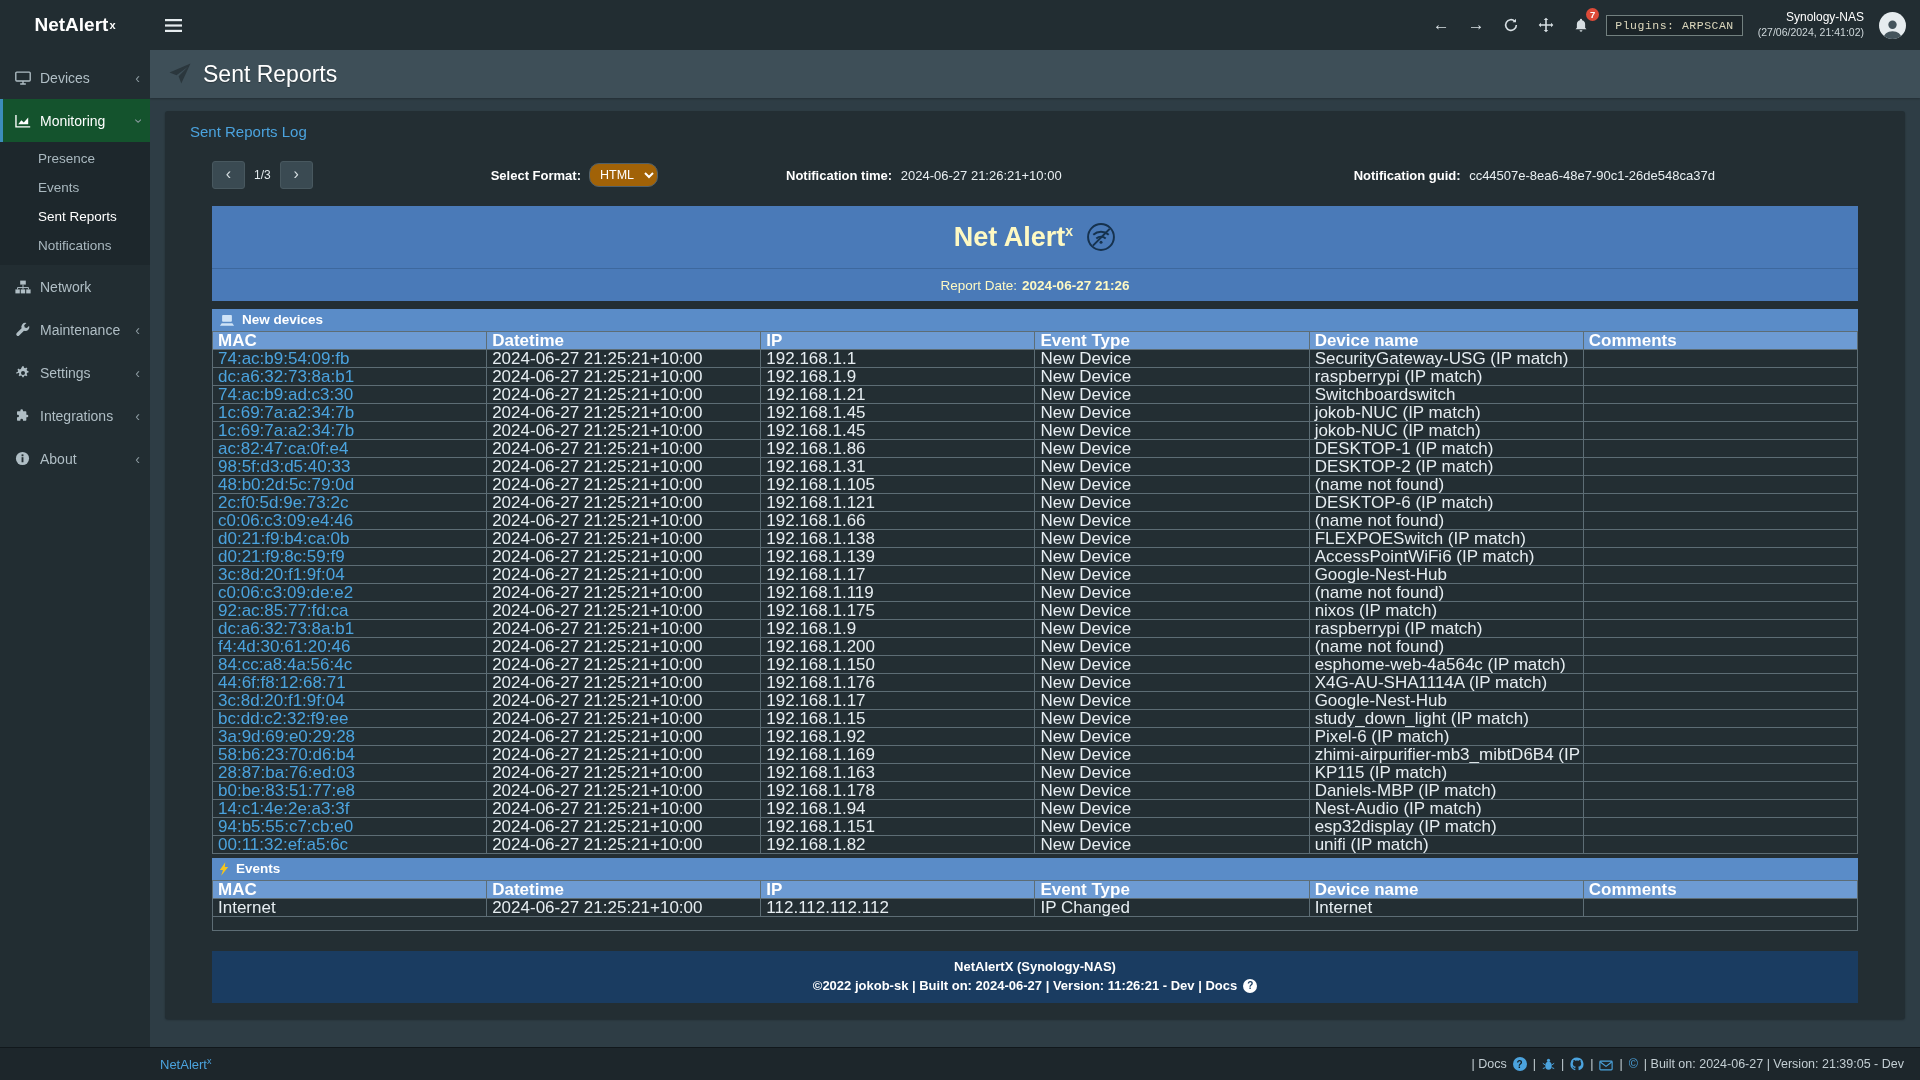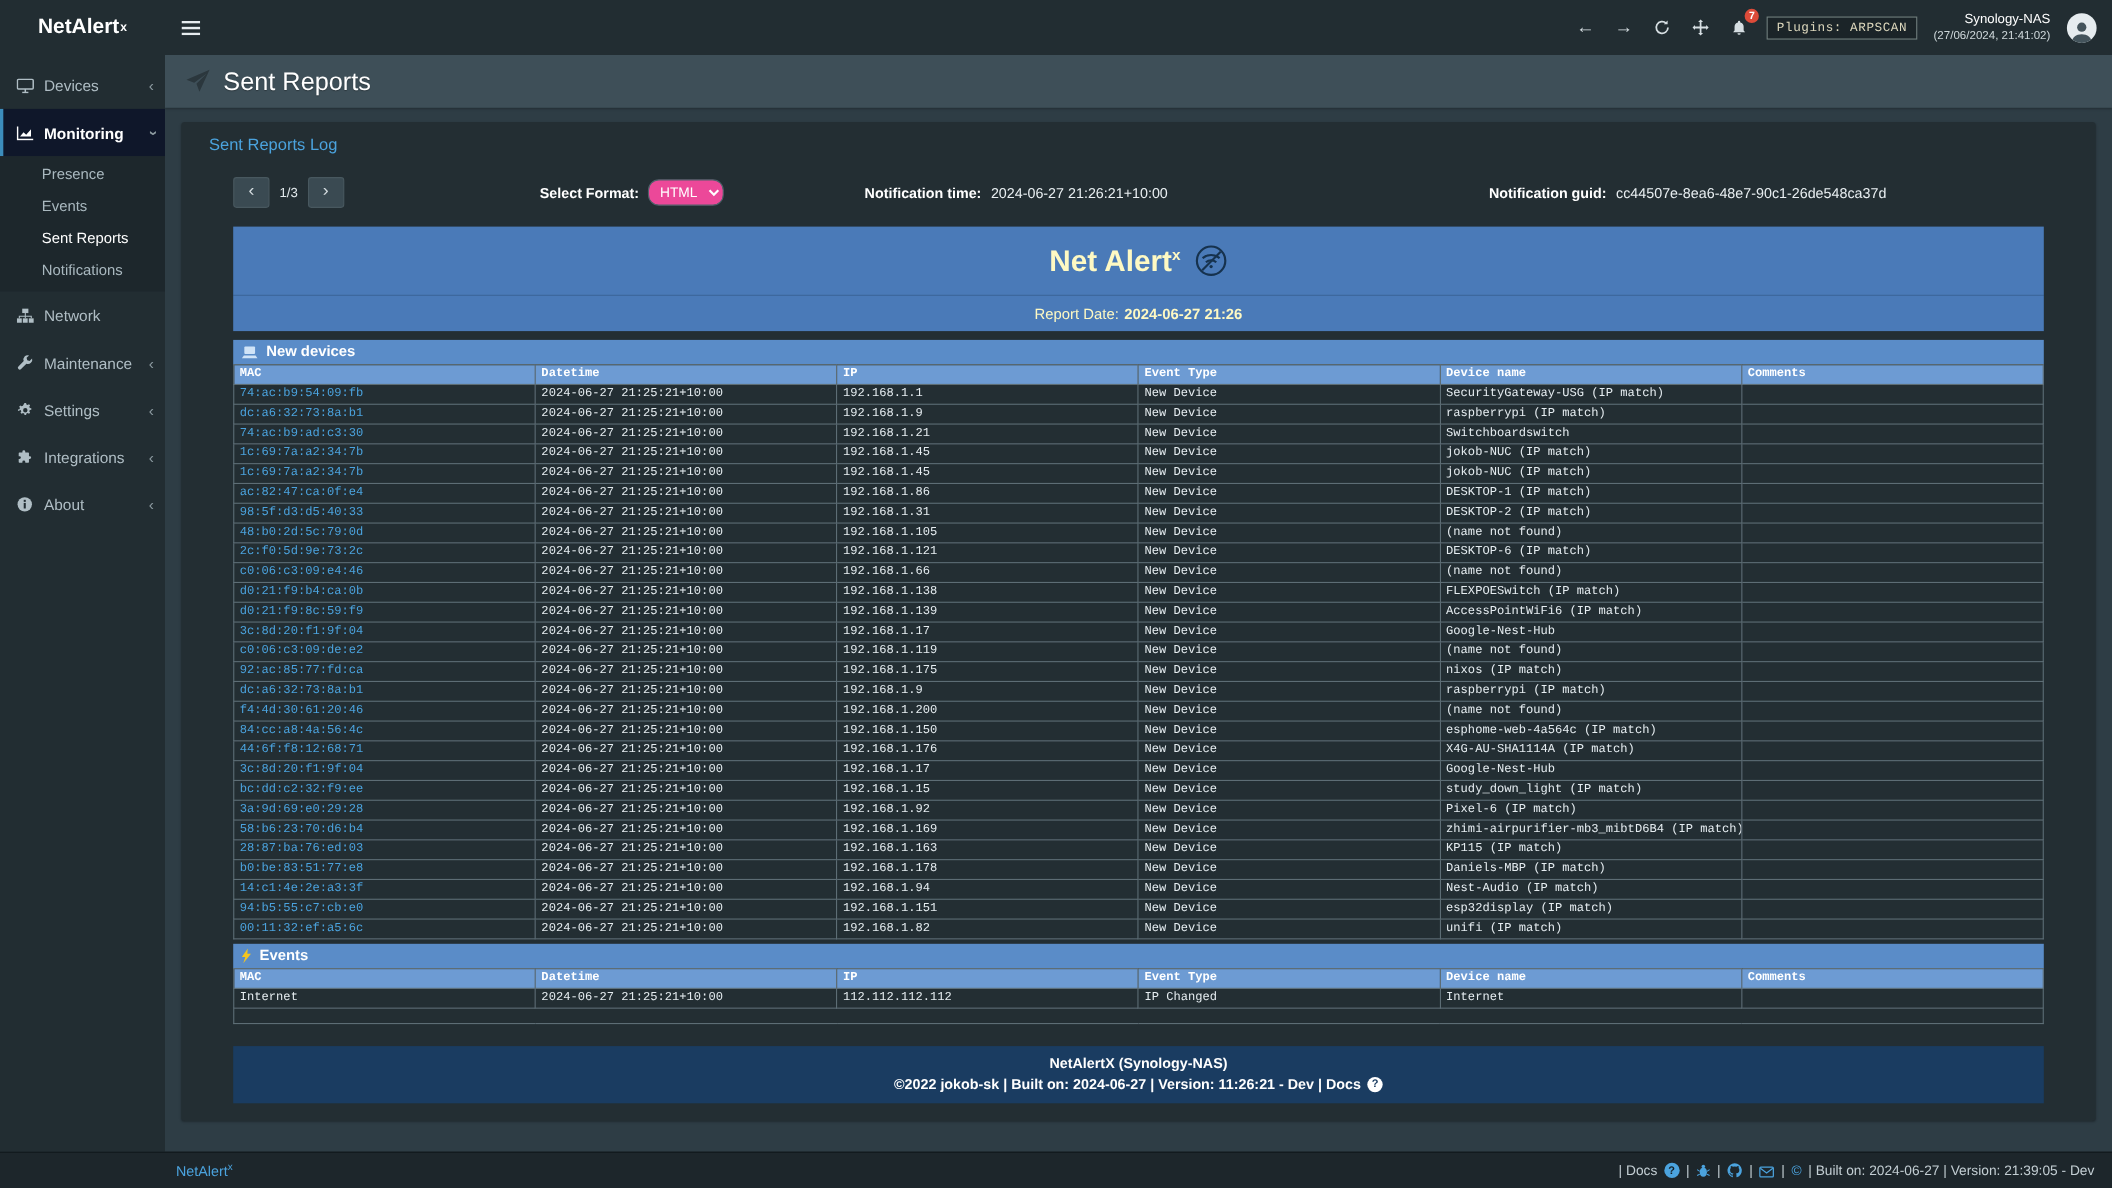--- a/index.html
+++ b/index.html
@@ -22,54 +22,54 @@
   .host-time { font-size:10.5px; color:#cfd8db; }
   .avatar { width:27px; height:27px; border-radius:50%; background:#e6ecef; display:flex; align-items:flex-end; justify-content:center; overflow:hidden; cursor:pointer; }
 
   
   .sidebar { position:absolute; top:50px; left:0; width:150px; bottom:33px; background:#222d32; z-index:10; padding-top:6px; }
   .sb-item { display:flex; align-items:center; height:43px; padding:0 10px 0 12px; border-left:3px solid transparent; color:#b0bec5; cursor:pointer; font-size:14px; }
   .sb-icon { width:16px; height:16px; margin-right:9px; flex:none; display:flex; align-items:center; }
   .sb-label { white-space:nowrap; }
   .chev { margin-left:auto; font-size:14px; color:#8d9ba1; line-height:1; }
   .chev-down { display:inline-block; transform:rotate(-90deg); }
-  .sb-item.active { border-left-color:#3c8dbc; background:#0f172a; color:#fff;font-weight:bold; }
+  .sb-item.active { border-left-color:#3c8dbc; background:#14532d; color:#fff; }
   .sb-sub { background:#1d272c; padding:2px 0 5px; }
   .sb-sub-item { padding:7px 10px 7px 38px; font-size:13.5px; color:#a9b8bf; cursor:pointer; }
   .sb-sub-item.active { color:#fff; }
 
   
   .content-wrapper { position:absolute; left:150px; top:50px; width:1770px; bottom:33px; background:#2e3d45; overflow:hidden; }
   .content-header { height:48px; background:#3e4f58; display:flex; align-items:center; gap:11px; padding:0 18px; box-shadow:0 1px 2px rgba(0,0,0,.25); }
   .page-title { font-size:23px; color:#fff; font-weight:normal; text-shadow:0 1px 1px rgba(0,0,0,.3); }
   .box { margin:13px 15px; background:#232e33; border-radius:3px; padding:12px 25px 16px; box-shadow:0 1px 2px rgba(0,0,0,.3); }
   .log-link { color:#4ba3de; font-size:15px; display:inline-block; cursor:pointer; }
   .report-area { margin:0 22px; }
   .controls-row { display:flex; align-items:center; margin-top:20px; font-size:13px; }
   .pager { display:flex; align-items:center; gap:9px; }
   .pager-btn { width:33px; height:28px; background:#3a4a52; border:1px solid #48585f; border-radius:3px; color:#d5dde0; font-size:16px; display:flex; align-items:center; justify-content:center; cursor:pointer; padding-bottom:2px; }
   .pager-label { font-size:12px; color:#e3eaed; }
   .fmt-group { margin-left:178px; display:flex; align-items:center; gap:8px; }
   .lbl { font-weight:bold; color:#fff; }
-  .fmt-select { background:#ec4899; color:#fff; border:1px solid #50606a; font-size:12.5px; padding:3px 6px; border-radius:10px; font-family:inherit; cursor:pointer; }
+  .fmt-select { background:#a16207; color:#fff; border:1px solid #50606a; font-size:12.5px; padding:3px 6px; border-radius:10px; font-family:inherit; cursor:pointer; }
   .ntime-group { margin-left:128px; }
   .nguid-group { margin-left:292px; }
   .val { color:#e9eff2; margin-left:5px; }
 
   
   .report { margin-top:17px; }
   .report-header { background:#4a7ab8; color:#fef9c3; }
   .rh-title { height:62px; display:flex; align-items:center; justify-content:center; gap:13px; font-size:27px; font-weight:bold; }
   .rh-title sup { font-size:14px; }
   .rh-date { height:33px; display:flex; align-items:center; justify-content:center; font-size:13.5px; border-top:1px solid rgba(18,40,70,.22); }
   .rh-date b { margin-left:5px; }
   .section { margin-top:8px;border-radius:13px; }
   .section + .section { margin-top:4px; }
   .section-bar { background:#5a8cc8; display:flex; align-items:center; gap:7px; padding:3px 7px; font-size:13.5px; font-weight:bold; color:#fff; line-height:16px; }
-  .report-table { width:100%; border-collapse:collapse; table-layout:fixed; font-size:11px; color:#e6edf1;font-family:Liberation Mono, monospace; }
+  .report-table { width:100%; border-collapse:collapse; table-layout:fixed; font-size:17px; color:#e6edf1; }
   .report-table th { background:#6d9bd3; color:#fff; font-weight:bold; text-align:left; padding:1px 5px; border:1px solid #5d6d75; line-height:15px; }
   .report-table td { padding:1px 5px; border:1px solid #5d6d75; line-height:15px; overflow:hidden; white-space:nowrap; }
   .mac-link { color:#4ba3de; cursor:pointer; }
   .empty-cell { height:14px; }
   .report-footer { margin-top:20px; background:#1a3c61; text-align:center; padding:8px 0 10px; color:#fff; }
   .rf-line1 { font-size:13px; font-weight:bold; }
   .rf-line2 { font-size:13px; font-weight:bold; margin-top:4px; display:flex; align-items:center; justify-content:center; gap:6px; }
   .q-circle { width:14px; height:14px; border-radius:50%; background:#fff; color:#1a3c61; font-size:10px; font-weight:bold; display:inline-flex; align-items:center; justify-content:center; cursor:pointer; }
   .q-circle.blue { background:#4ba3de; color:#141c21; }
 

